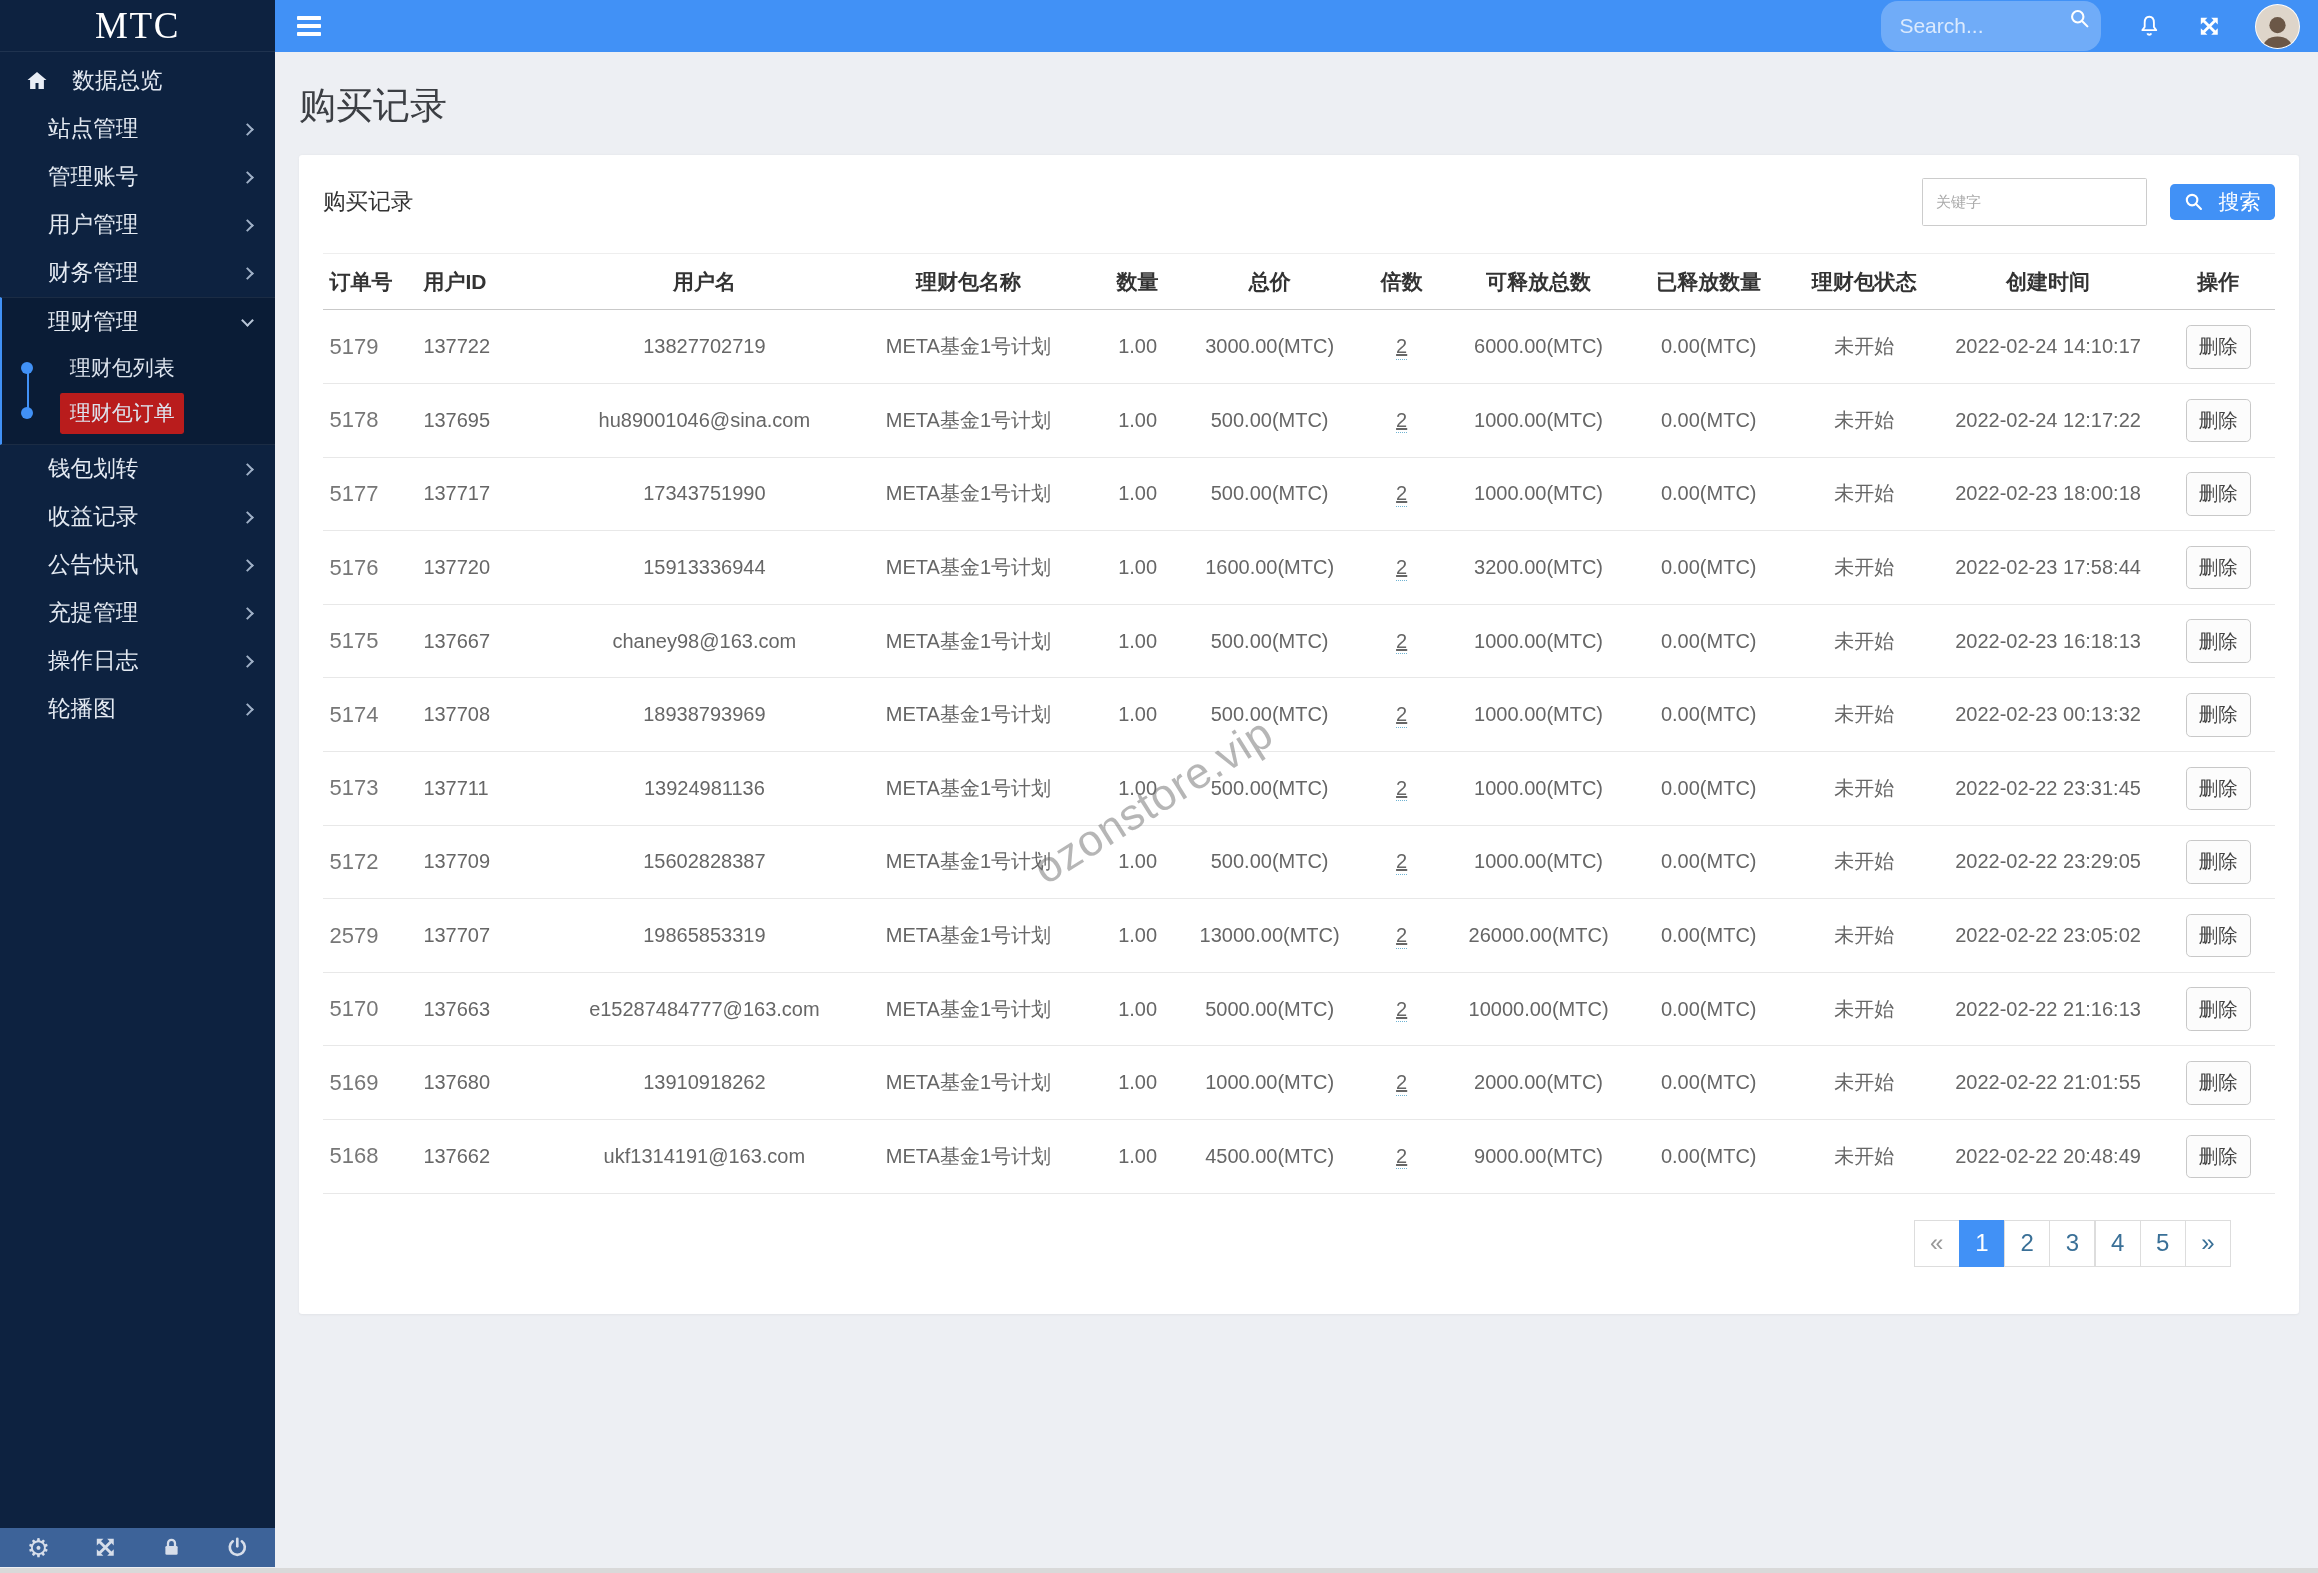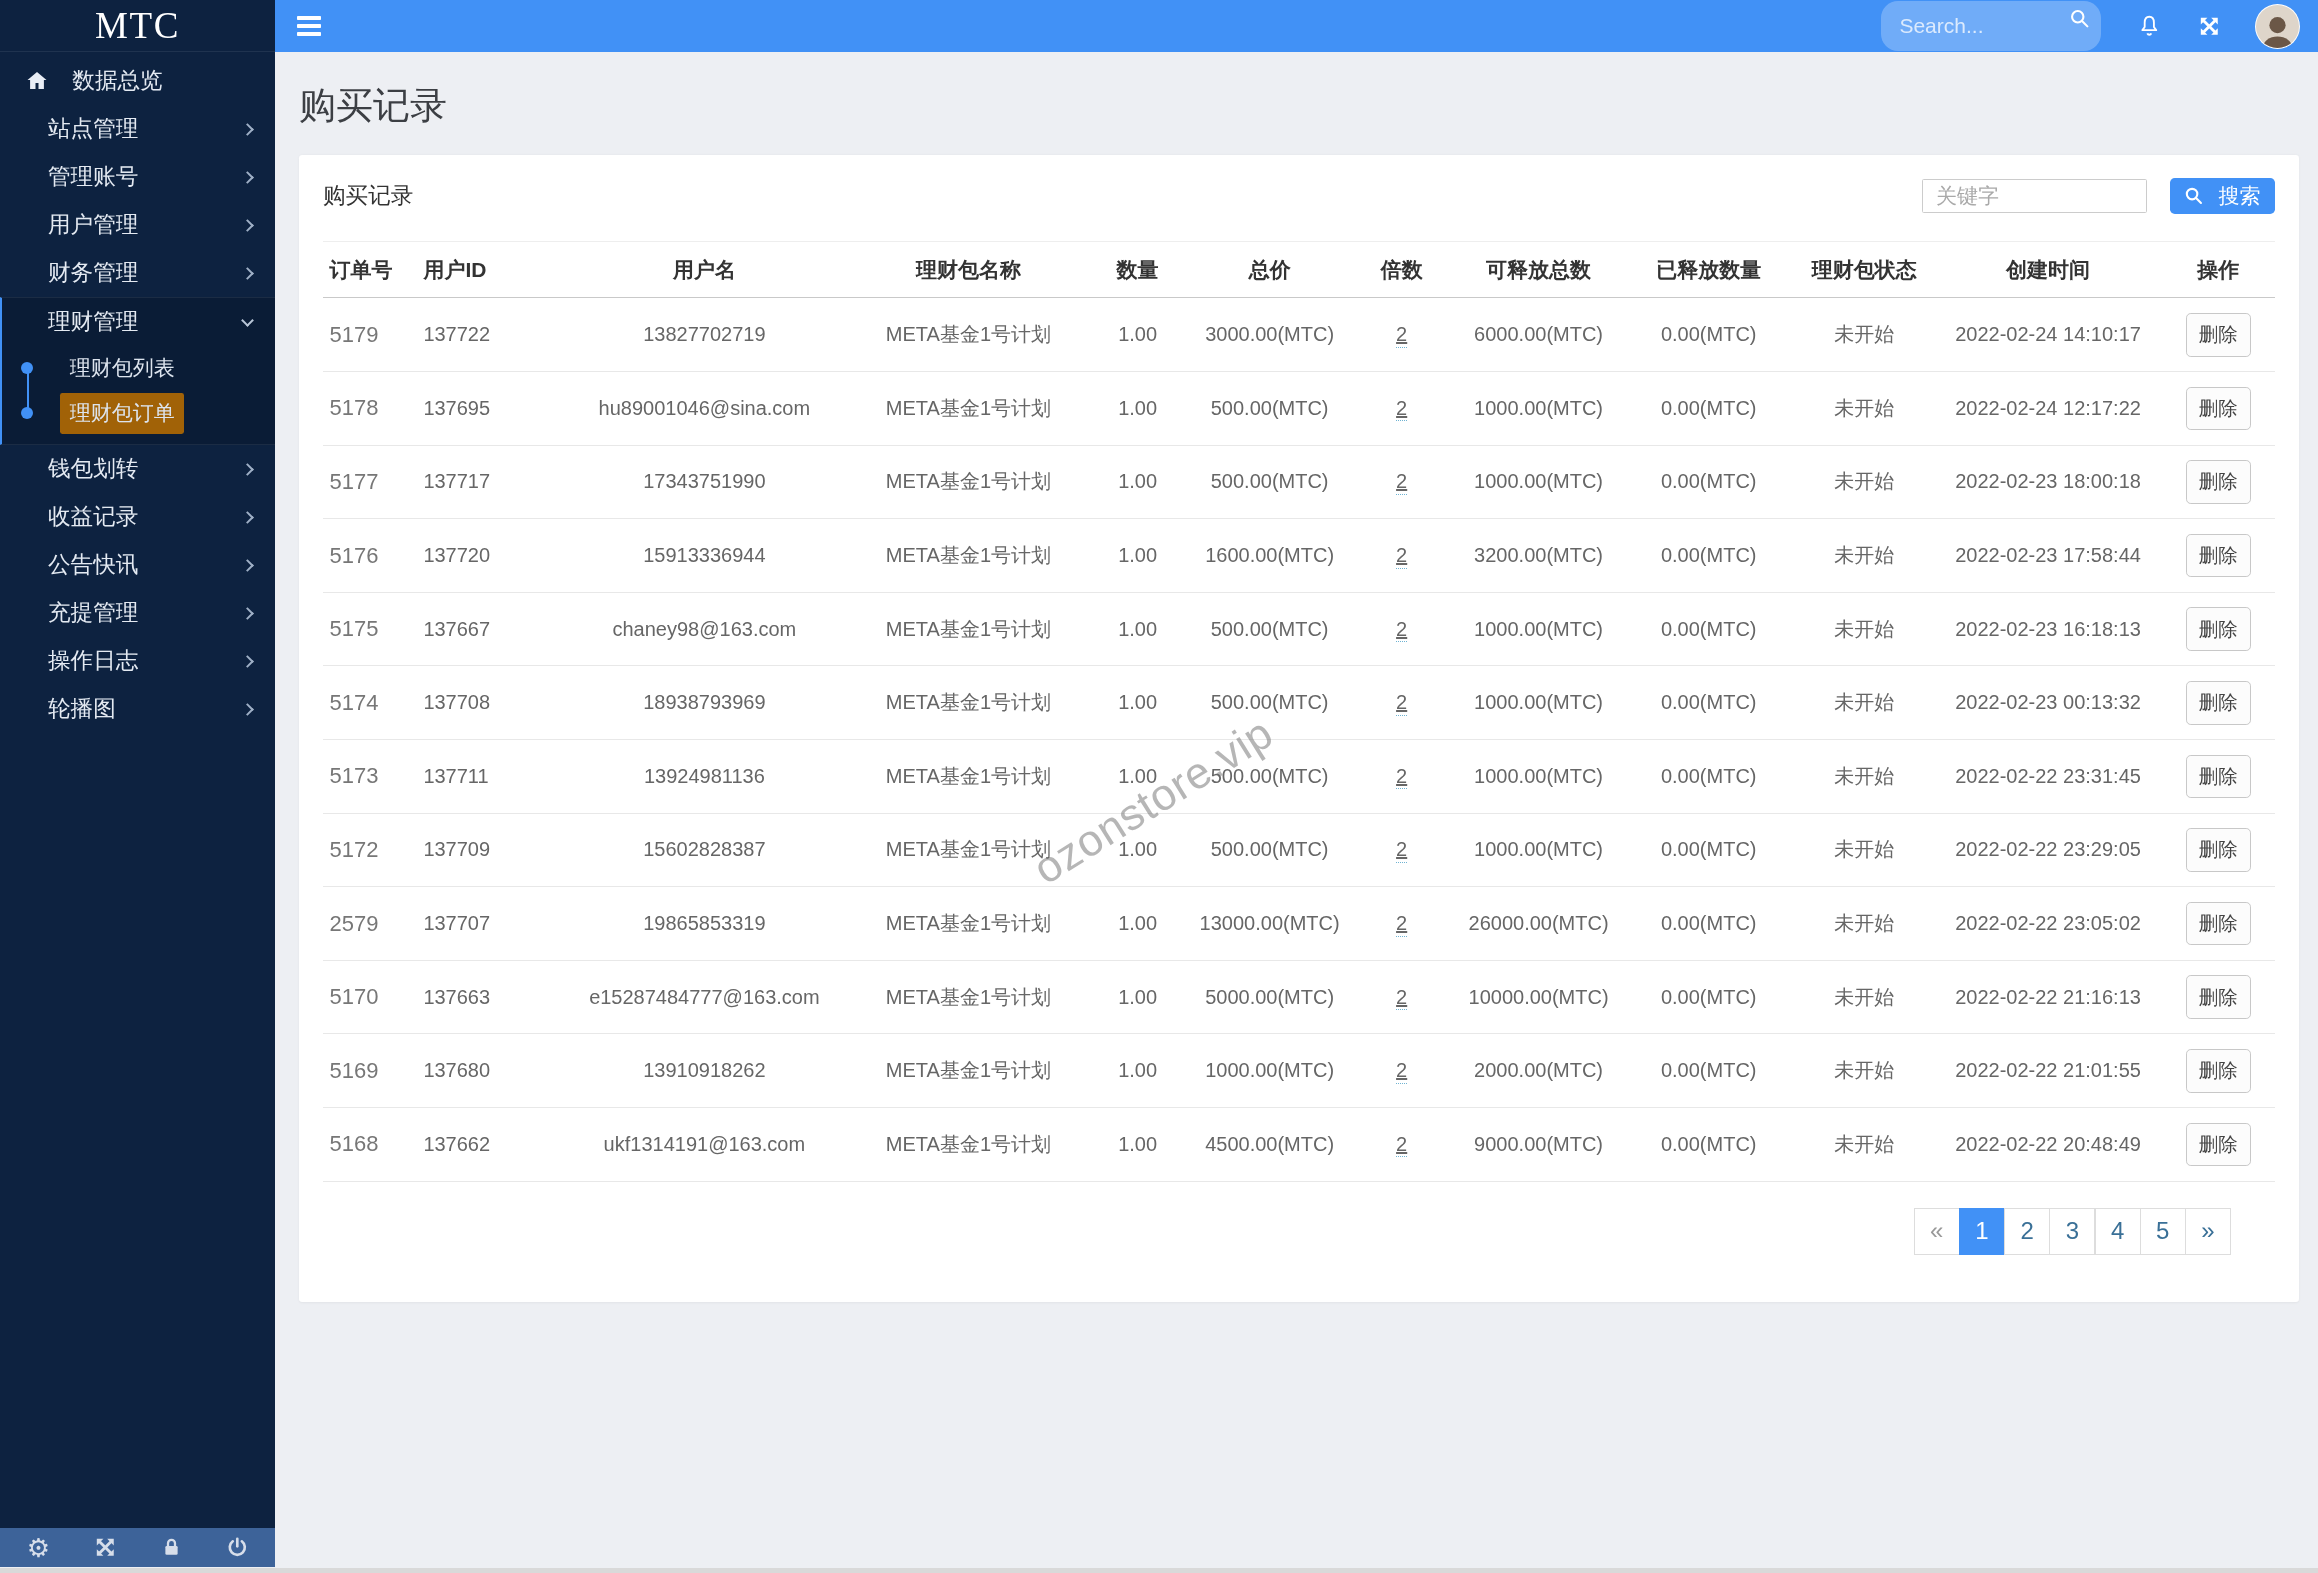--- a/index.html
+++ b/index.html
@@ -51,21 +51,21 @@
   .sub-line{position:absolute;left:25px;top:21px;height:48px;width:2.4px;background:var(--accent);}
   .sub-item{
     height:45px;display:flex;align-items:center;cursor:pointer;
     color:#dde4ee;font-size:21px;position:relative;padding-left:58px;
   }
   .sub-dot{
     position:absolute;left:19.4px;width:12px;height:12px;border-radius:50%;
     background:var(--accent);
   }
   .sub-item .slbl{padding:6.5px 9.7px;border-radius:2.4px;}
-  .sub-item.active .slbl{background:#a16207;}
+  .sub-item.active .slbl{background:#b91c1c;}
   .side-footer{
     position:absolute;bottom:0;left:0;right:0;height:39px;background:#3d6399;
     display:flex;align-items:center;justify-content:space-around;padding:0 4.8px;
   }
   .side-footer .ficon{color:#d7deea;display:flex;align-items:center;cursor:pointer;}
 
   
   .topbar{
     position:absolute;left:275px;right:0;top:0;height:52px;
     background:var(--accent);display:flex;align-items:center;
@@ -98,22 +98,22 @@
   }
   .page-title{font-size:37px;color:#3c3f44;font-weight:400;margin:8px 0 24px 0;}
   .card{
     background:#fff;border-radius:3.2px;box-shadow:0 0.8px 2.4px rgba(0,0,0,0.05);
     padding:22.6px 24px 44px 24px;position:relative;
   }
   .card-head{display:flex;align-items:center;}
   .card-title{font-size:22.6px;color:#333;font-weight:400;}
   .head-tools{margin-left:auto;display:flex;align-items:center;}
   .kw-input{
-    width:225px;height:34px;border:0.8px solid #ccc;border-radius:1.6px;
-    font-size:21px;color:#555;padding:16px 13px;outline:none;
+    width:225px;height:48px;border:0.8px solid #ccc;border-radius:1.6px;
+    font-size:15px;color:#555;padding:16px 13px;outline:none;
     font-family:"Liberation Sans","DejaVu Sans",sans-serif;
   }
   .kw-input::placeholder{color:#a9a9a9;}
   .search-btn{
     margin-left:22.6px;height:36px;padding:0 14.5px;border:none;border-radius:4.8px;
     background:var(--accent);color:#fff;font-size:21px;display:flex;
     align-items:center;gap:15px;cursor:pointer;
     font-family:"Liberation Sans","DejaVu Sans",sans-serif;
   }
 

